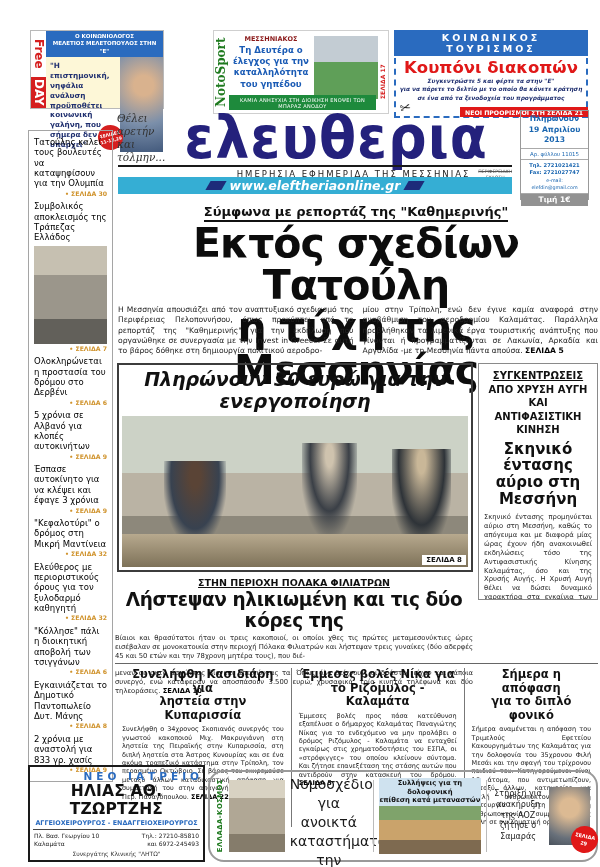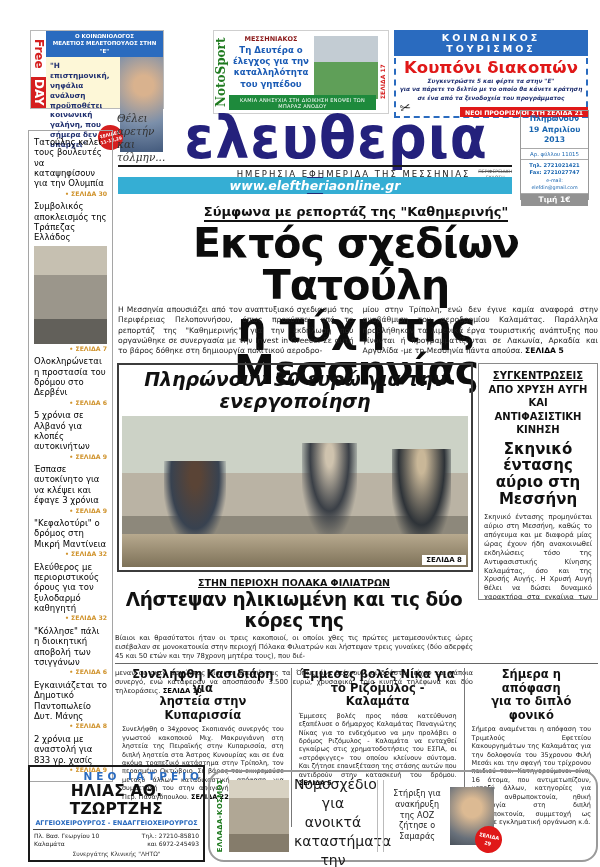--- a/index.html
+++ b/index.html
@@ -42,21 +42,21 @@
 
   
   .motto{left:117px;top:112px;width:42px;font-family:"DejaVu Serif",serif;font-style:italic;font-size:10.5px;
          color:#333;line-height:1.25;}
   .logo{left:158px;top:104px;width:356px;text-align:center;font-size:54px;font-weight:bold;color:#24217c;
         letter-spacing:1px;transform:scaleY(1.08);transform-origin:top;}
   .subrow{left:118px;top:165px;width:394px;border-top:2px solid #1a1a1a;display:flex;align-items:flex-start;
           justify-content:flex-end;padding-top:2px;}
   .subtitle{font-size:8.5px;letter-spacing:2px;color:#222;}
   .edition{font-size:4.6px;color:#555;text-align:center;margin-left:8px;line-height:1.3;text-decoration:line-through;}
-  .webbar{left:118px;top:177px;width:394px;height:17px;background:#35aed4;display:flex;align-items:center;justify-content:center;flex-direction:column;}
+  .webbar{left:118px;top:177px;width:394px;height:17px;background:#35aed4;display:flex;align-items:center;justify-content:center;}
   .webbar .slash{width:16px;height:9px;background:#1d2b7a;transform:skewX(-30deg);margin:0 6px;}
   .weburl{color:#fff;font-weight:bold;font-style:italic;font-size:12.5px;}
   .datebox{left:520px;top:110px;width:67px;height:88px;border:1px solid #999;text-align:center;color:#1a66b0;
            display:flex;flex-direction:column;}
   .db-date{font-weight:bold;font-size:7.6px;line-height:1.4;padding:3px 0 2px;border-bottom:1px solid #aaa;}
   .db-issue{font-size:5.4px;padding:2px 0;border-bottom:1px solid #aaa;}
   .db-tel{font-size:5.2px;font-weight:bold;line-height:1.4;padding:2px 0;}
   .db-mail{font-size:4.8px;line-height:1.3;padding-bottom:2px;border-bottom:1px solid #aaa;}
   .db-price{background:#929292;color:#fff;font-weight:bold;font-size:7.5px;padding:1.5px 0;margin-top:auto;}
 
@@ -356,20 +356,27 @@
       </div>
     </div>
     <div class="da-foot">Συνεργάτης Κλινικής "ΛΗΤΩ"</div>
   </div>
 
   <div class="abs worldbox">
     <div class="wb-label vup">ΕΛΛΑΔΑ-ΚΟΣΜΟΣ</div>
     <div class="wb-photo1"></div>
     <div class="wb-item1">Νομοσχέδιο για ανοικτά καταστήματα την Κυριακή</div>
     <div class="wb-div"></div>
+    <div class="wb-item2">
+      <div class="wb-i2head">
+        <div>Συλλήψεις για τη δολοφονική</div>
+        <div>επίθεση κατά μεταναστών</div>
+      </div>
+      <div class="wb-i2photo"></div>
+    </div>
     <div class="wb-div"></div>
     <div class="wb-item3">Στήριξη για ανακήρυξη της ΑΟΖ ζήτησε ο Σαμαράς</div>
     <div class="wb-photo3">
       <div class="wb-badge">
         <span>ΣΕΛΙΔΑ</span>
         <span>29</span>
       </div>
     </div>
   </div>
 

